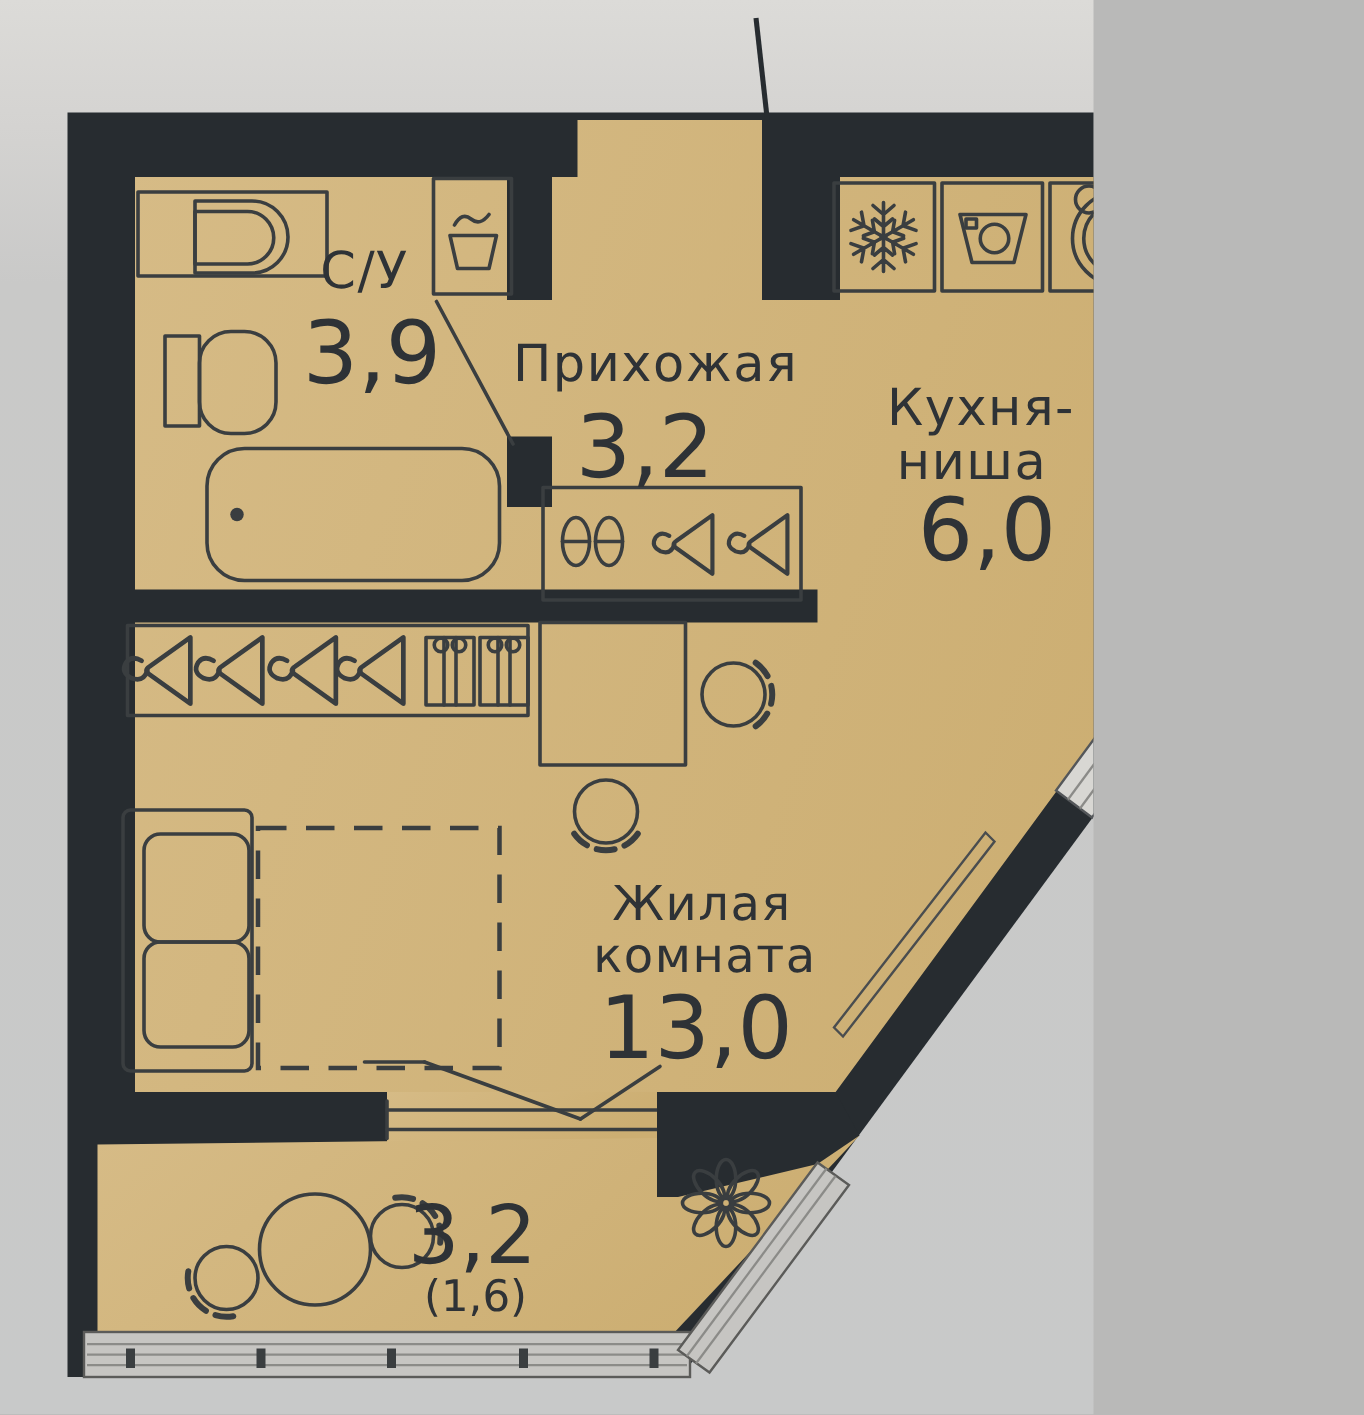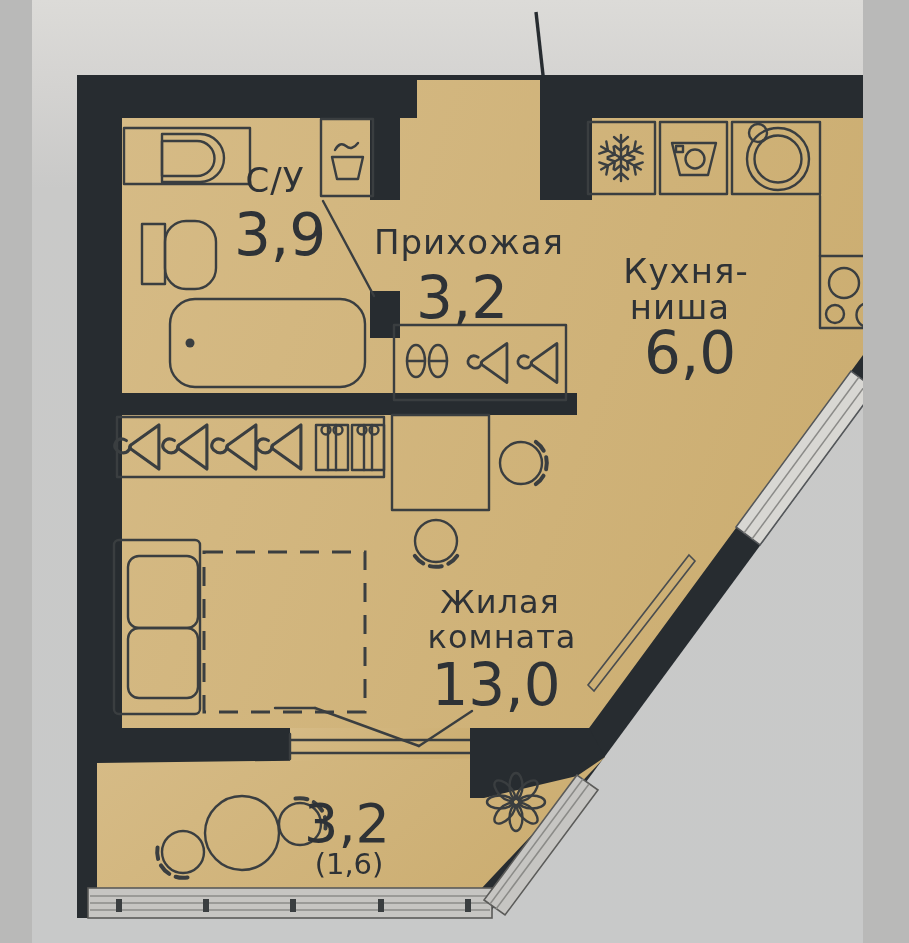--- a/index.html
+++ b/index.html
@@ -1,17 +1,17 @@
 <!DOCTYPE html>
 <html><head>
 <meta charset="utf-8">
 <style>
   html,body{margin:0;padding:0;background:#b9b9b8;}
-  .stage{position:relative;width:831px;height:943px;overflow:hidden;
-         font-family:"DejaVu Sans",sans-serif;padding-left:32px;}
+  .stage{position:relative;width:729px;height:943px;overflow:hidden;
+         font-family:"DejaVu Sans",sans-serif;}
   svg{display:block}
   .wall{fill:#272c30;stroke:none}
   .floor{fill:url(#floorg)}
   .ln{stroke:#3a3e40;fill:none;stroke-width:2.4;stroke-linejoin:round;stroke-linecap:round}
   .lnthin{stroke:#4a4d4f;fill:none;stroke-width:1.6}
   .txt{fill:#2e3236;text-anchor:middle;font-family:"DejaVu Sans",sans-serif;font-weight:500}
   .lbl{font-size:34px;letter-spacing:1px}
   .lbl2{font-size:32px;letter-spacing:1px}
   .big{font-size:58px}
   .big2{font-size:54px}

